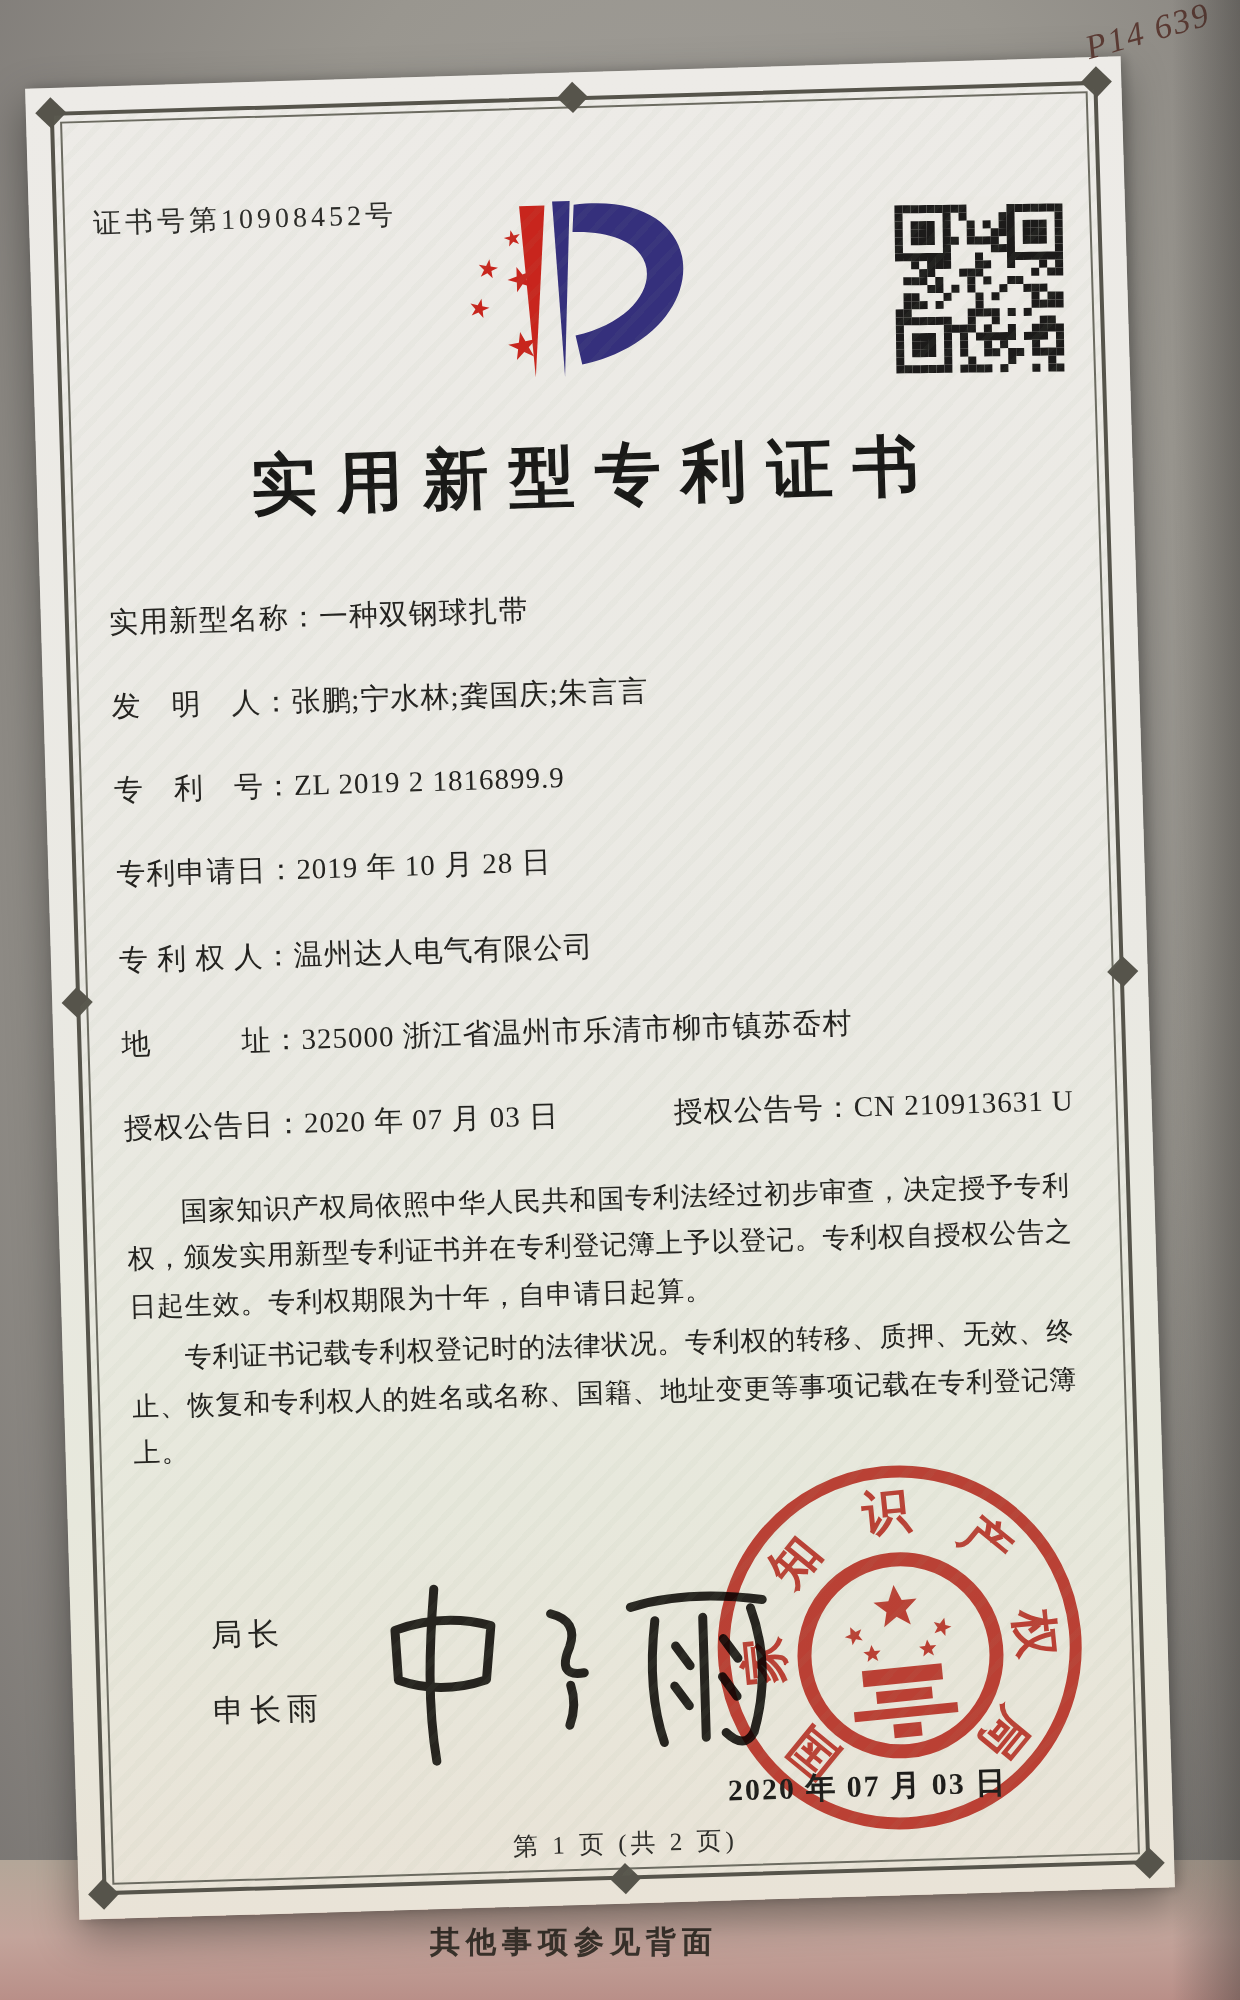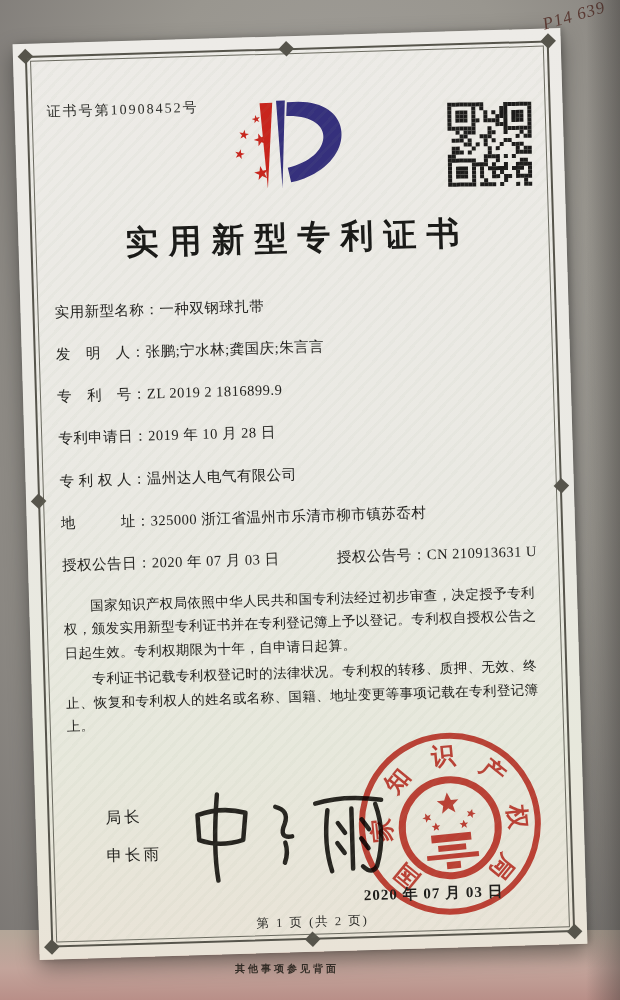--- a/index.html
+++ b/index.html
@@ -15,21 +15,21 @@
   .edge-shadow-right{
     position:absolute;top:0;right:0;width:34px;height:100%;
     background:linear-gradient(90deg, rgba(0,0,0,0) 0%, rgba(40,38,36,.38) 100%);
   }
   .bottom-strip{
     position:absolute;left:0;right:0;bottom:0;height:70px;
     background:linear-gradient(180deg,#b3a698 0%, #c3a49b 55%, #b98f88 100%);
   }
   .backpage-note{
     position:absolute;left:0;right:46px;top:962px;text-align:center;
-    font-size:10px;letter-spacing:3px;color:#3a332c;font-weight:bold;
+    font-size:15px;letter-spacing:3px;color:#3a332c;font-weight:bold;
   }
   .handwritten-note{
     position:absolute;top:6px;right:14px;transform:rotate(-16deg);
     font-size:17px;font-style:italic;color:#5a3a33;letter-spacing:1px;
   }
   .paper{
     position:absolute;left:26px;top:36px;width:548px;height:916px;
     transform:rotate(-1.7deg);
     background:linear-gradient(180deg,#edebe7 0%, #eae9e3 50%, #e7e8dc 78%, #e9e3d7 100%);
     box-shadow:0 8px 22px rgba(0,0,0,.4), 2px 0 6px rgba(0,0,0,.2);

